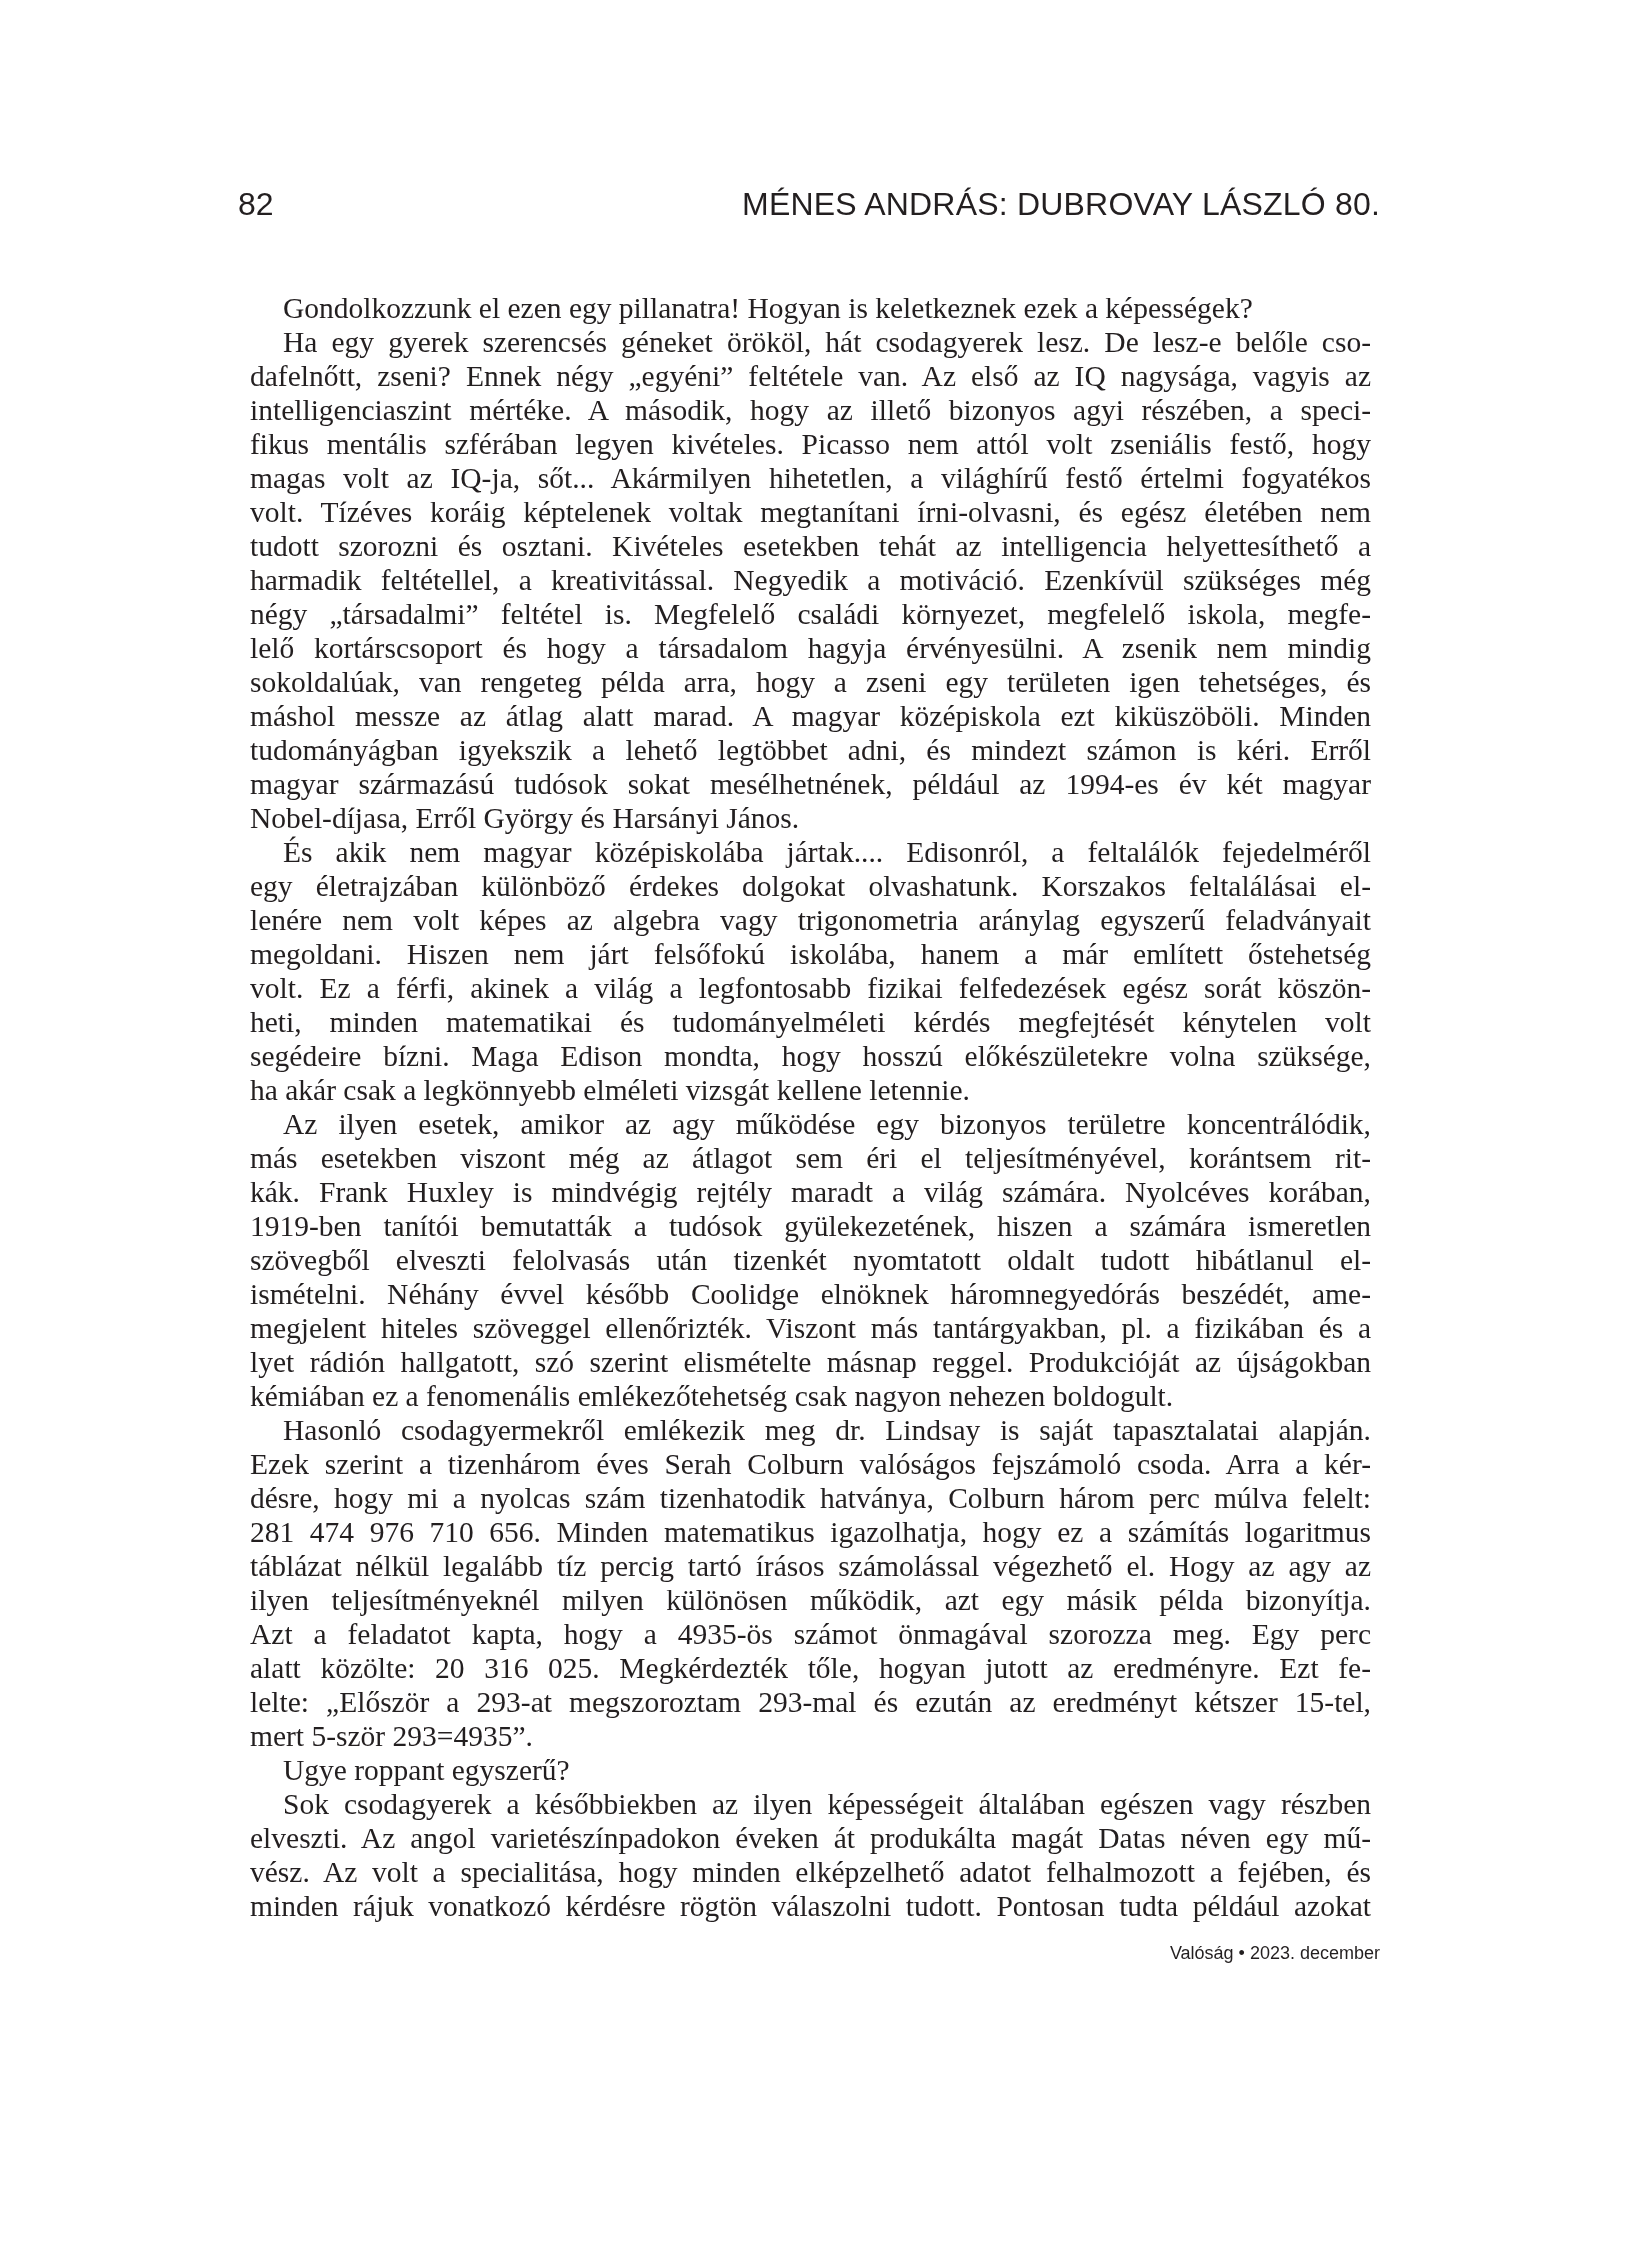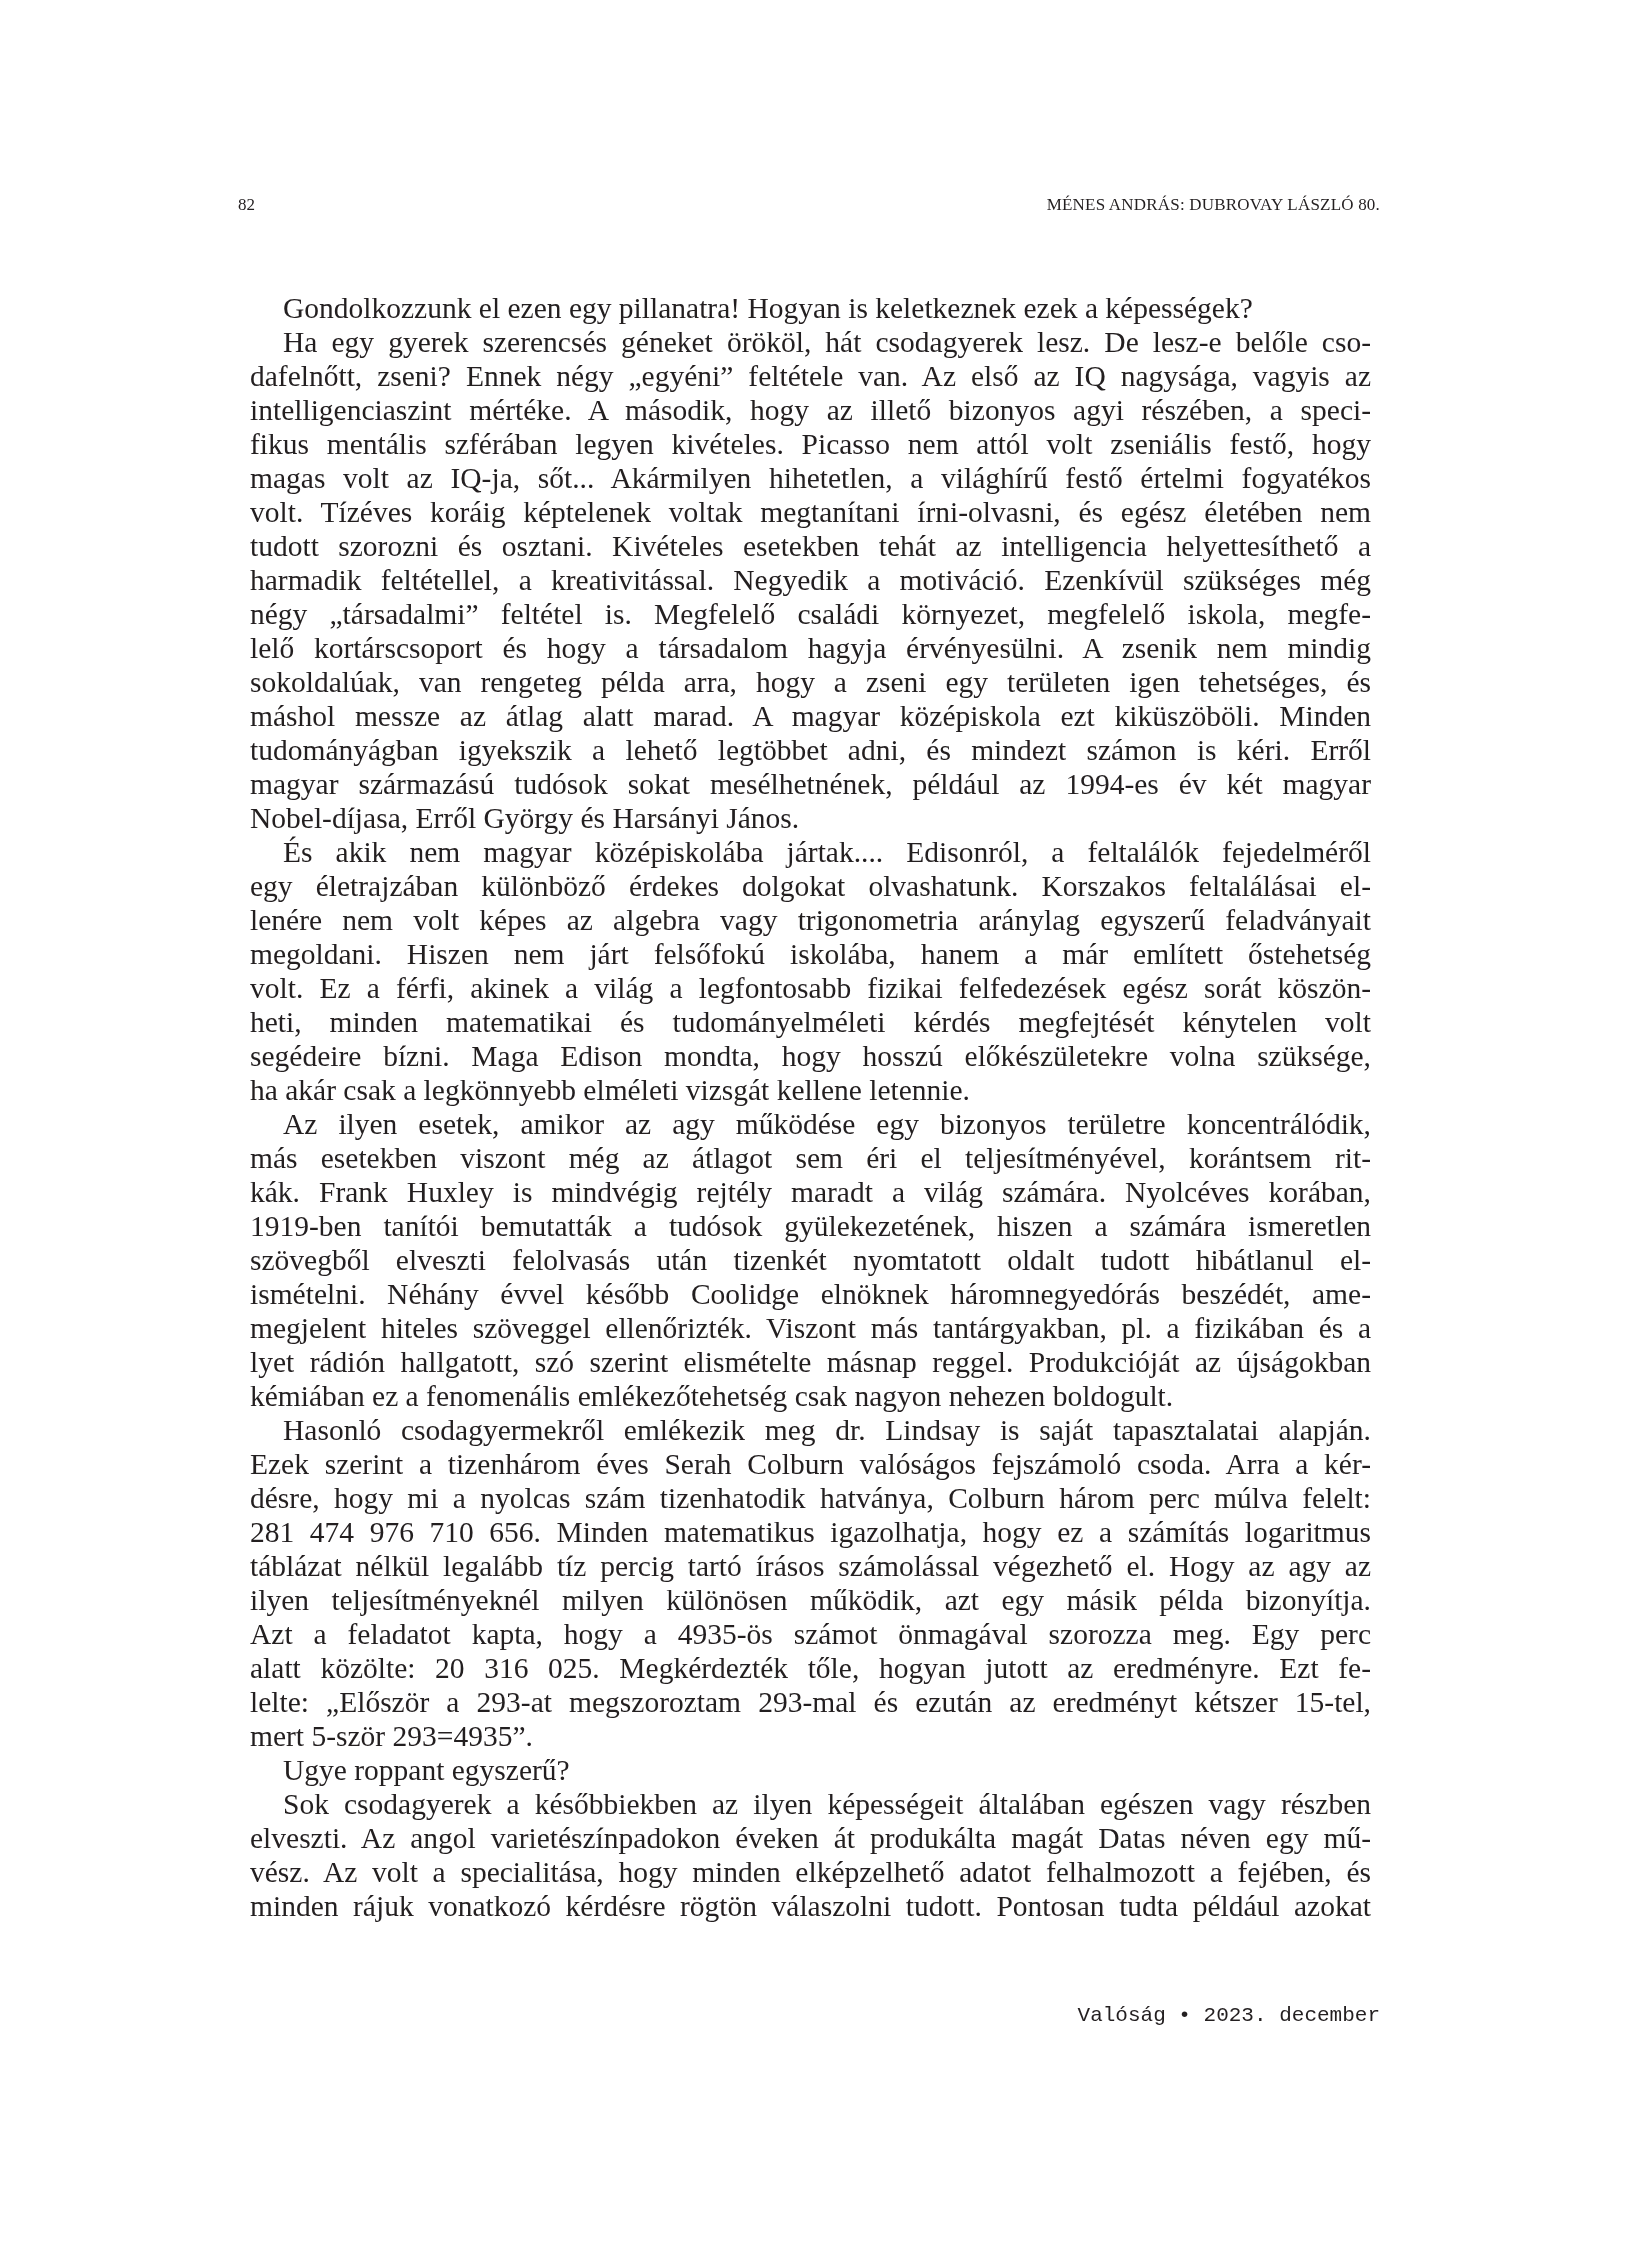--- a/index.html
+++ b/index.html
@@ -1,35 +1,35 @@
 <!DOCTYPE html>
 <html style="font-size:12.3px"><head>
 <meta charset="utf-8">
 <style>
   html, body { margin: 0; padding: 0; background: #ffffff; }
   body { width: 1628px; height: 2261px; position: relative; overflow: hidden; color: #231f20; }
   .running-head {
     position: absolute; top: 189px; left: 238px; width: 1142px; height: 31px;
-    font-family: Liberation Serif, serif; font-size: 17px; line-height: 31px; text-align: center;
+    font-family: Liberation Sans, sans-serif; font-size: 32px; line-height: 31px; text-align: center;
   }
   .running-head .page-no { position: absolute; left: 0; top: 0; }
   .running-head .title { position: absolute; right: 0; top: 0; letter-spacing: 0.2px; }
   .body-text {
     position: absolute; top: 291px; left: 250px; width: 1121px;
     font-family: "Liberation Serif", serif; font-size: 29.5px; line-height: 34px;
   }
   .line {
     display: block; height: 34px; white-space: nowrap; text-align: justify;
     text-align-last: justify; overflow: visible;
   }
   .line.indent { padding-left: 33px; }
   .line.last { text-align-last: left; }
   .footer {
-    position: absolute; top: 2000px; right: 248px;
-    font-family: Liberation Mono, monospace; font-size: 21px; line-height: 31px;
+    position: absolute; top: 1938px; right: 248px;
+    font-family: Liberation Sans, sans-serif; font-size: 18px; line-height: 31px;
     white-space: nowrap;
   }
 </style>
 </head>
 <body>
 
 <header class="running-head">
   <span class="page-no">82</span>
   <span class="title">MÉNES ANDRÁS: DUBROVAY LÁSZLÓ 80.</span>
 </header>

